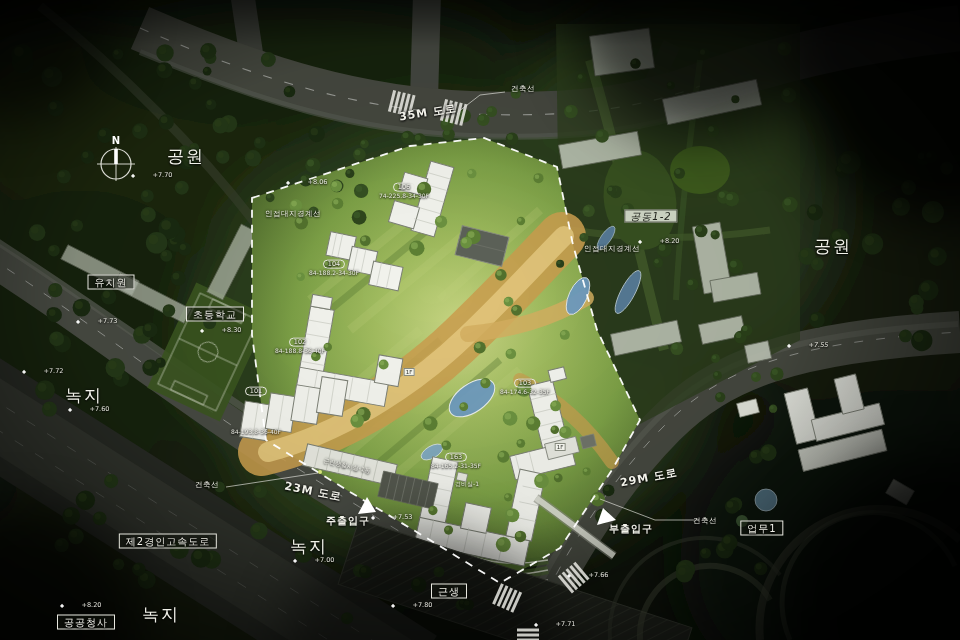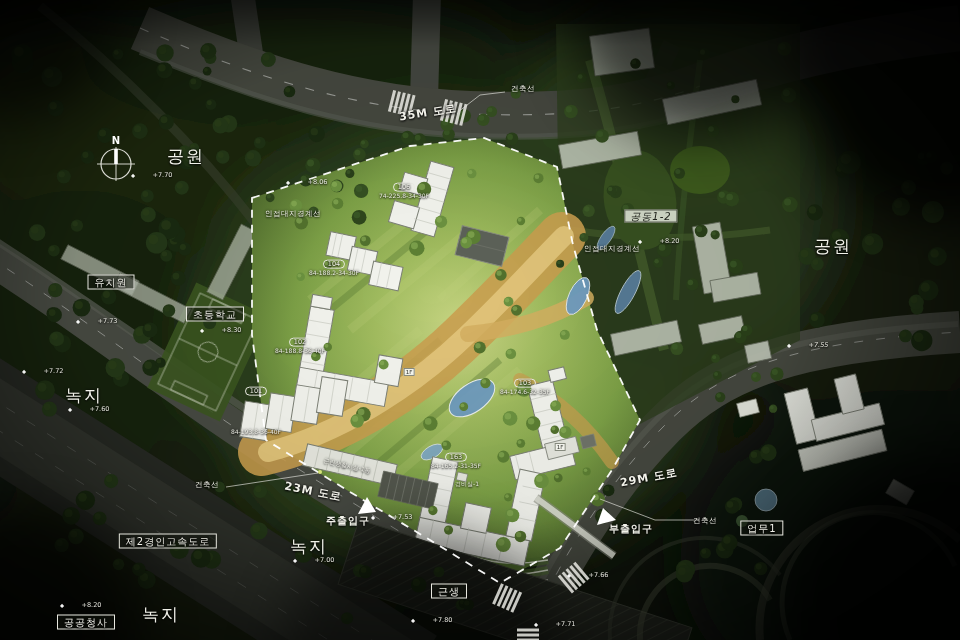--- a/index.html
+++ b/index.html
@@ -830,21 +830,21 @@
         <span class="elev-dot"></span>
         <span>+7.00</span>
       </div>
       <div class="ann elev" style="left: 81px; top: 606px; transform: translate(-50%, -50%);">
         <span class="elev-dot"></span>
         <span>+8.20</span>
       </div>
       <div class="ann box" style="left: 86px; top: 622px; transform: translate(-50%, -50%);">공공청사</div>
       <div class="ann zone" style="left: 161px; top: 616px; transform: translate(-50%, -50%);">녹지</div>
       <div class="ann box" style="left: 437px; top: 591px; transform: translate(-50%, -50%); margin-left: 12px;">근생</div>
-      <div class="ann elev" style="left: 432px; top: 606px; transform: translate(-50%, -50%); margin-top: 15px;">
+      <div class="ann elev" style="left: 412px; top: 606px; transform: translate(-50%, -50%);">
         <span class="elev-dot"></span>
         <span>+7.80</span>
       </div>
       <div class="ann elev" style="left: 588px; top: 576px; transform: translate(-50%, -50%);">
         <span class="elev-dot"></span>
         <span>+7.66</span>
       </div>
       <div class="ann elev" style="left: 555px; top: 625px; transform: translate(-50%, -50%); text-align: center;">
         <span class="elev-dot"></span>
         <span>+7.71</span>

